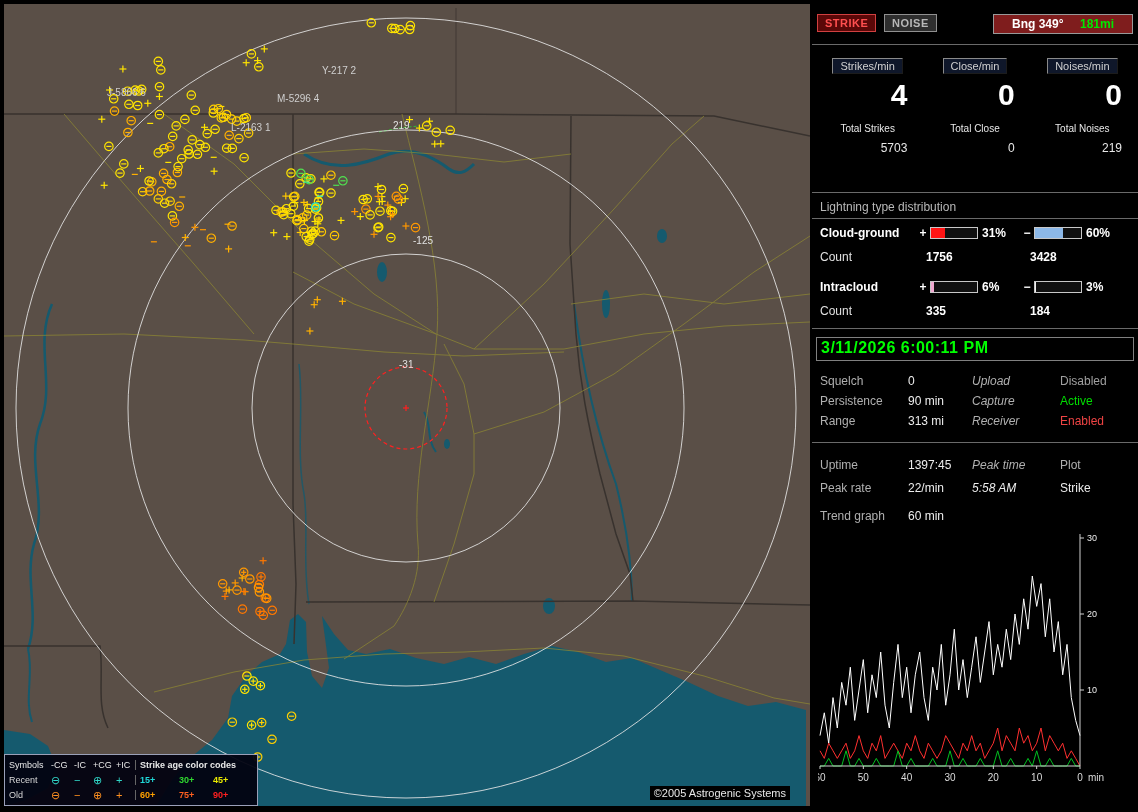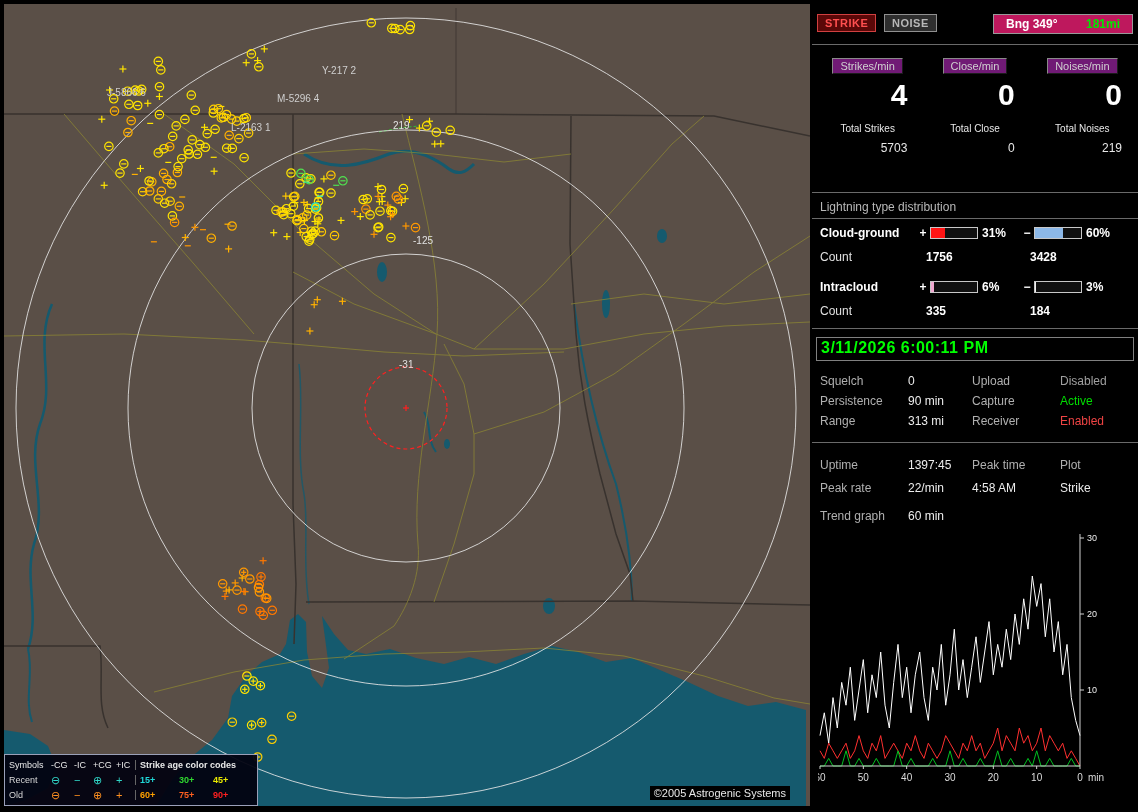--- a/index.html
+++ b/index.html
@@ -25,28 +25,28 @@
   .lg-sym.old{color:#ff9020;}
 
   
   #panel{position:absolute;left:812px;top:0;width:326px;height:812px;background:#000;color:#e0e0e0;font-size:12px;}
   .pdiv{position:absolute;left:0;right:0;height:0;border-top:1px solid #6a6a6a;}
 
   #row-ind{position:absolute;top:14px;left:5px;right:5px;height:22px;}
   .ind{position:absolute;top:0;font-size:11px;font-weight:bold;padding:2px 7px;letter-spacing:0.5px;}
   .ind.strike{left:0;background:#5a0808;border:1px solid #d04040;color:#ff5050;}
   .ind.noise{left:67px;background:#2e2e2e;border:1px solid #909090;color:#b8b8b8;}
-  #bng-box{position:absolute;left:176px;right:0;top:0;background:#be185d;border:1px solid #999;
-    padding:2px 12px;display:flex;justify-content:space-between;font-weight:bold;text-align:right;}
+  #bng-box{position:absolute;left:176px;right:0;top:0;background:#7f1d1d;border:1px solid #999;
+    padding:2px 18px;display:flex;justify-content:space-between;font-weight:bold;text-align:right;}
   #bng-label{color:#fff;}
   #bng-dist{color:#00e800;}
 
   #rates{position:absolute;top:58px;left:4px;right:4px;display:grid;grid-template-columns:1fr 1fr 1fr;gap:4px;}
   .rate-col{display:flex;flex-direction:column;}
-  .rate-label{align-self:center;background:#701a75;border:1px solid;border-color:#8a8a8a #1c1c1c #1c1c1c #8a8a8a;
+  .rate-label{align-self:center;background:#0f172a;border:1px solid;border-color:#8a8a8a #1c1c1c #1c1c1c #8a8a8a;
     color:#d0d0d0;font-size:11px;padding:1px 7px;}
   .rate-value{margin-top:6px;text-align:right;padding-right:12px;font-size:30px;font-weight:bold;color:#fff;line-height:1;}
   .total-label{margin-top:13px;text-align:center;font-size:10px;color:#e8e8e8;}
   .total-value{margin-top:7px;text-align:right;padding-right:12px;font-size:12px;color:#e8e8e8;}
 
   #dist-title{position:absolute;top:200px;left:0;right:0;color:#b8b8b8;padding:0 0 4px 8px;border-bottom:1px solid #6a6a6a;}
   .dist-row{position:absolute;left:8px;right:2px;display:grid;grid-template-columns:96px 14px 48px 42px 14px 48px 1fr;align-items:center;height:14px;}
   .dist-label{font-weight:bold;color:#fff;}
   .sign{color:#fff;font-weight:bold;text-align:center;}
   .bar{height:10px;border:1px solid #c8c8c8;background:#101010;}
@@ -54,21 +54,21 @@
   .pct{font-weight:bold;color:#fff;padding-left:4px;}
   .count-label{color:#e0e0e0;}
   .count-1{grid-column:2/5;padding-left:10px;font-weight:bold;color:#fff;}
   .count-2{grid-column:5/8;padding-left:10px;font-weight:bold;color:#fff;}
 
   #dt-box{position:absolute;top:337px;left:4px;right:4px;height:21px;border:1px solid #808080;
     color:#00ff00;font-size:16px;font-weight:bold;padding:1px 0 0 4px;letter-spacing:0.5px;}
 
   .info-row{position:absolute;left:8px;right:4px;height:16px;}
   .info-row span{position:absolute;top:0;white-space:nowrap;}
-  .c0{left:0;}.c1{left:88px;}.c2{left:152px;}.c3{left:240px;}
+  .c0{left:0;}.c1{left:88px;}.c2{left:152px;font-style:italic;}.c3{left:240px;}
   .lbl{color:#b0b0b0;}
   .val{color:#ececec;}
 
   #trend-wrap{position:absolute;top:528px;left:6px;width:314px;height:272px;}
 
   text{font-family:"Liberation Sans",sans-serif;}
 </style>
 </head>
 <body>
 <div id="app">
@@ -1197,21 +1197,21 @@
 
     <div class="info-row" style="top:458px">
       <span class="c0 lbl">Uptime</span>
       <span class="c1 val">1397:45</span>
       <span class="c2 lbl">Peak time</span>
       <span class="c3 lbl">Plot</span>
     </div>
     <div class="info-row" style="top:481px">
       <span class="c0 lbl">Peak rate</span>
       <span class="c1 val">22/min</span>
-      <span class="c2 val">4:58 AM</span>
+      <span class="c2 val">5:58 AM</span>
       <span class="c3 val">Strike</span>
     </div>
 
     <div class="info-row" style="top:509px">
       <span class="c0 lbl">Trend graph</span>
       <span class="c1 val">60 min</span>
     </div>
 
     <div id="trend-wrap">
       <svg id="trend-svg" width="314" height="272" viewBox="0 0 314 272">

